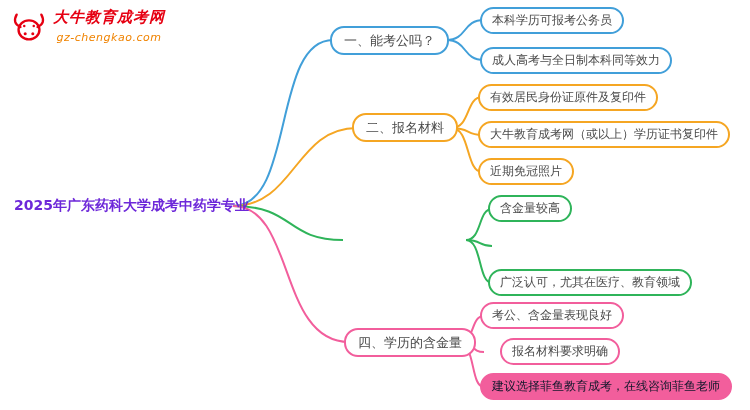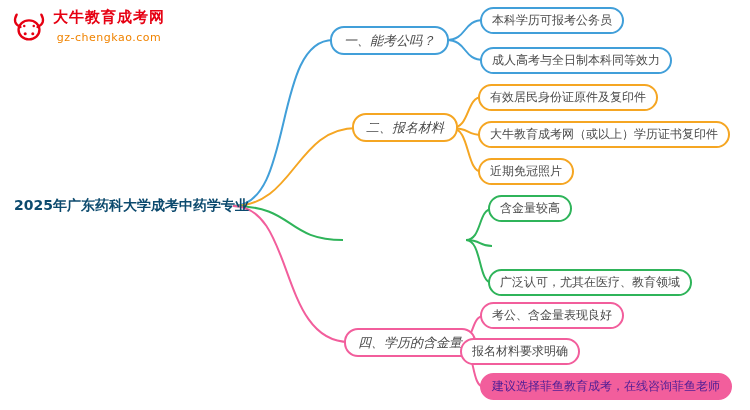--- a/index.html
+++ b/index.html
@@ -25,52 +25,52 @@
     white-space: nowrap;
     background: #ffffff;
     border: 2px solid #999;
     border-radius: 14px;
     color: #4a4a4a;
   }
   .branch {
     font-size: 13px;
     line-height: 19px;
     padding: 3px 12px;
-    font-style: italic;
   }
   .leaf {
     font-size: 12px;
     line-height: 17px;
     padding: 3px 10px;
   }
   .c-blue   { border-color: #419FD9; }
   .c-orange { border-color: #F5A623; }
   .c-green  { border-color: #2FB45A; }
   .c-pink   { border-color: #F25E9C; }
   .fill-pink {
     background: #F25E9C;
-    color: #4c1d95;
+    color: #0f172a;
     border-color: #F25E9C;
   }
   .root {
     position: absolute;
     left: 14px;
     top: 197px;
     font-size: 14px;
     font-weight: 600;
-    color: #0c4a6e;
+    color: #6d28d9;
     white-space: nowrap;
   }
   .logo {
     position: absolute;
     left: 10px;
     top: 8px;
     display: flex;
     align-items: flex-start;
     gap: 5px;
+    font-style: italic;
   }
   .logo-text {
     display: flex;
     flex-direction: column;
     align-items: center;
   }
   .logo-title {
     font-size: 15px;
     font-weight: bold;
     color: #E60012;
@@ -141,16 +141,16 @@
   <div class="box leaf c-blue" style="left:480px; top:47px;">成人高考与全日制本科同等效力</div>
 
   <div class="box leaf c-orange" style="left:478px; top:84px;">有效居民身份证原件及复印件</div>
   <div class="box leaf c-orange" style="left:478px; top:121px;">大牛教育成考网（或以上）学历证书复印件</div>
   <div class="box leaf c-orange" style="left:478px; top:158px;">近期免冠照片</div>
 
   <div class="box leaf c-green" style="left:488px; top:195px;">含金量较高</div>
   <div class="box leaf c-green" style="left:488px; top:269px;">广泛认可，尤其在医疗、教育领域</div>
 
   <div class="box leaf c-pink" style="left:480px; top:302px;">考公、含金量表现良好</div>
-  <div class="box leaf c-pink" style="left:460px; top:338px;">报名材料要求明确</div>
+  <div class="box leaf c-pink" style="left:500px; top:338px;">报名材料要求明确</div>
   <div class="box leaf c-pink fill-pink" style="left:480px; top:373px;">建议选择菲鱼教育成考，在线咨询菲鱼老师</div>
 
 </div>
 
 </body></html>

